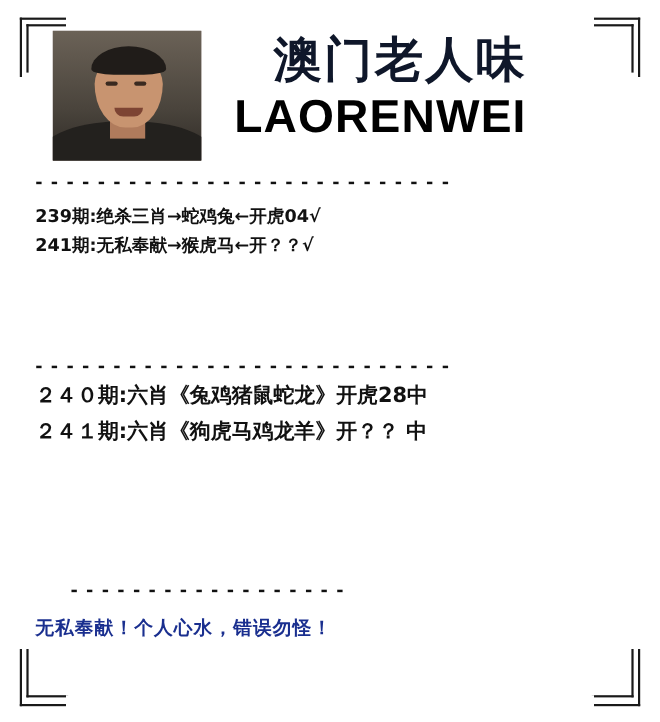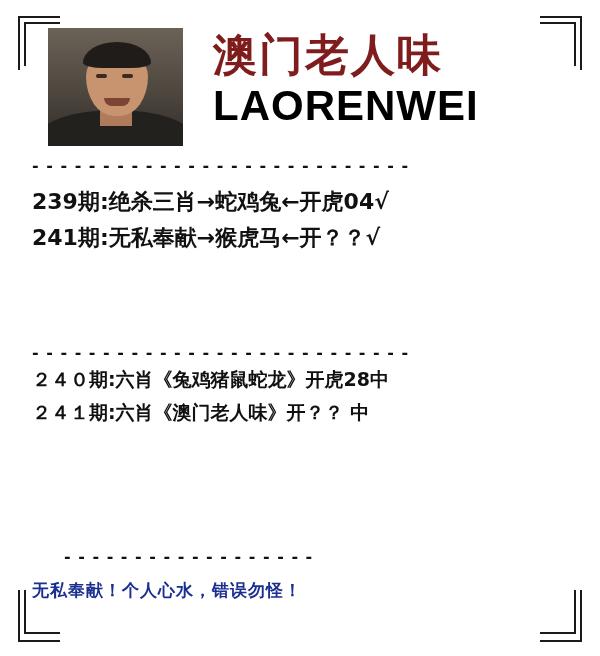--- a/index.html
+++ b/index.html
@@ -103,24 +103,25 @@
     background: #7d4433; border-radius: 0 0 12px 12px;
   }
   .titles {
     margin-left: 30px;
     padding-top: 2px;
   }
   .title-cn {
     font-family: "DejaVu Sans", "Liberation Sans", sans-serif;
     font-size: 44px;
     font-weight: bold;
-    color: #7f1d1d;
+    color: #0f172a;
     letter-spacing: 2px;
     line-height: 1.15;
     white-space: nowrap;
+    text-align: right;
   }
   .title-en {
     font-family: "Liberation Sans", sans-serif;
     font-size: 42px;
     font-weight: bold;
     color: #000000;
     letter-spacing: 1px;
     line-height: 1.1;
     margin-top: 2px;
     white-space: nowrap;
@@ -142,21 +143,21 @@
     font-weight: bold;
     white-space: nowrap;
     overflow: hidden;
     height: 20px;
   }
   .lines-block {
     margin-top: 8px;
     margin-left: 4px;
   }
   .line {
-    font-size: 22px;
+    font-size: 16px;
     color: #111111;
     font-weight: bold;
     line-height: 1.65;
     white-space: nowrap;
     letter-spacing: 0px;
   }
   .spacer-1 { height: 76px; }
   .block2 { margin-top: 0px; }
   .line-big {
     font-size: 19px;
@@ -235,21 +236,21 @@
       <div class="line">239期:绝杀三肖→蛇鸡兔←开虎04√</div>
       <div class="line">241期:无私奉献→猴虎马←开？？√</div>
     </div>
 
     <div class="spacer-1"></div>
 
     <div class="divider">- - - - - - - - - - - - - - - - - - - - - - - - - - -</div>
 
     <div class="lines-block block2">
       <div class="line-big">２４０期:六肖《兔鸡猪鼠蛇龙》开虎28中</div>
-      <div class="line-big">２４１期:六肖《澳门老人味》开？？ 中</div>
+      <div class="line-big">２４１期:六肖《狗虎马鸡龙羊》开？？ 中</div>
     </div>
 
     <div class="spacer-2"></div>
 
     <div class="divider-short">- - - - - - - - - - - - - - - - - -</div>
 
     <div class="footer">无私奉献！个人心水，错误勿怪！</div>
 
   </div>
 </div>

